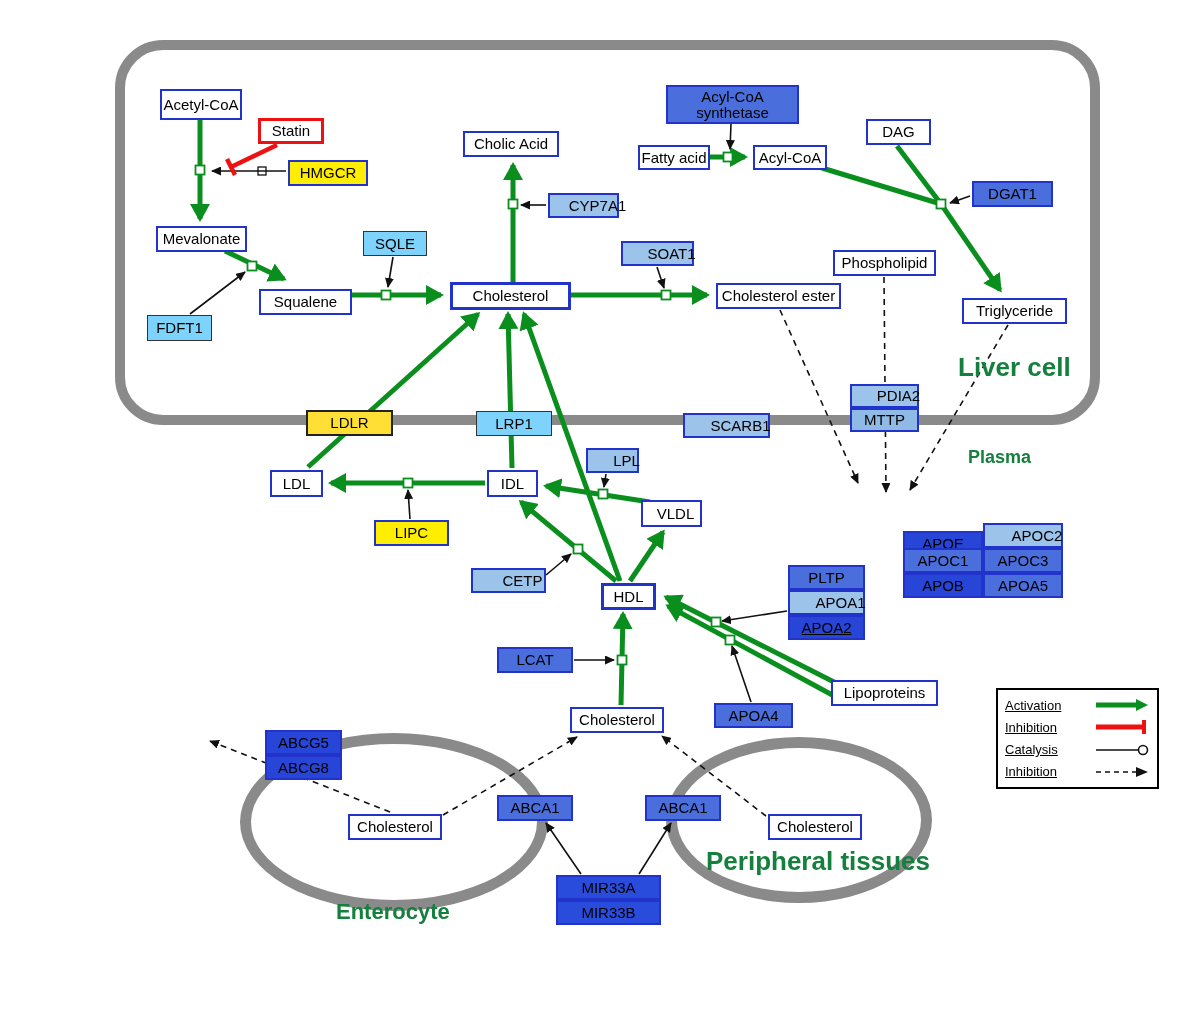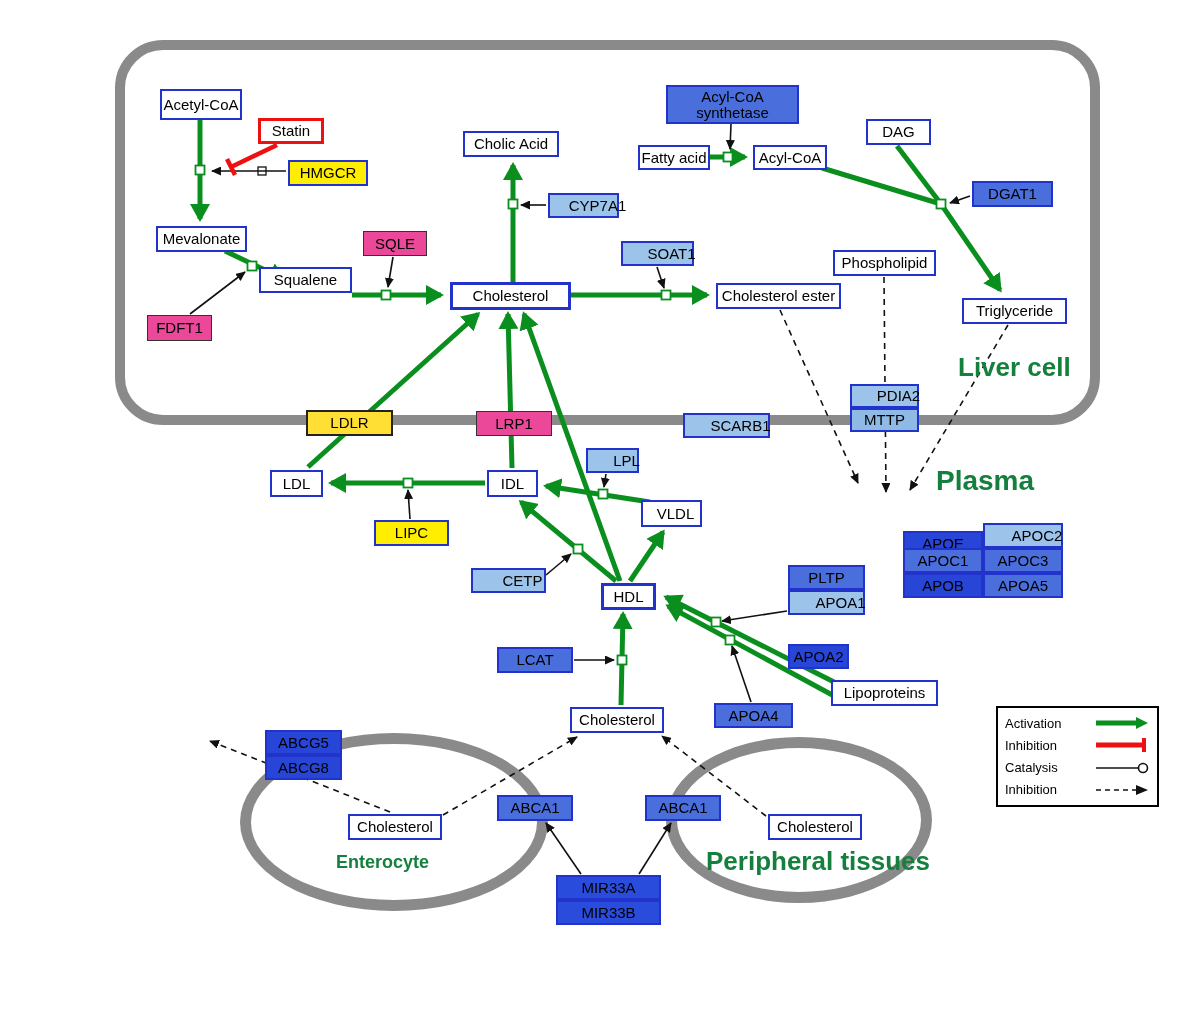--- a/index.html
+++ b/index.html
@@ -17,34 +17,34 @@
   #edges{position:absolute;left:0;top:0;width:1200px;height:1013px;z-index:2;pointer-events:none;}
 
   
   .node{position:absolute;display:flex;align-items:center;justify-content:center;
         font-size:15px;color:#000;background:#ffffff;border:2px solid #2233cc;
         box-sizing:border-box;z-index:3;text-align:center;line-height:1.05;cursor:pointer;}
   .thick{border-width:3px;}
   .statin{border-color:#ee1111;border-width:3px;}
   .yellowb{background:#ffee00;}
   .yellowk{background:#ffdf33;border-color:#222222;}
-  .paley{background:#ec4899;border:1.5px solid #333333;}
+  .paley{background:#7dd3fc;border:1.5px solid #333333;}
   .lblue{background:#9cc3ea;padding-left:28px;}
   .lblue2{background:#8fbae6;}
   .mblue{background:#4a6fdd;}
   .dblue{background:#2746d8;}
   .mir{background:#2a4cdc;}
 
   
   .rlabel{position:absolute;font-weight:bold;color:#15803d;z-index:3;white-space:nowrap;}
 
   
-  .legend{position:absolute;left:996px;top:706px;width:163px;height:101px;
+  .legend{position:absolute;left:996px;top:688px;width:163px;height:101px;
           border:2px solid #000;background:#fff;z-index:4;box-sizing:border-box;
-          display:flex;flex-direction:column;justify-content:space-around;padding:4px 7px;}
+          display:flex;flex-direction:column;justify-content:space-around;padding:4px 7px;text-decoration:underline;}
   .lrow{display:flex;align-items:center;justify-content:space-between;height:20px;}
   .lrow span{font-size:13px;color:#000;}
 </style>
 </head>
 <body>
 
 <div id="stage">
 
   <div class="liver"></div>
   <div class="ellipse entero"></div>
@@ -126,31 +126,31 @@
       <line x1="780" y1="310" x2="858" y2="483" marker-end="url(#mb)"></line>
       <line x1="884" y1="277" x2="886" y2="492" marker-end="url(#mb)"></line>
       <line x1="1008" y1="325" x2="910" y2="490" marker-end="url(#mb)"></line>
       <line x1="390" y1="812" x2="210" y2="741" marker-end="url(#mb)"></line>
       <line x1="443" y1="815" x2="577" y2="737" marker-end="url(#mb)"></line>
       <line x1="766" y1="816" x2="662" y2="736" marker-end="url(#mb)"></line>
     </g>
   </svg>
 
   <div class="rlabel" style="left:958px;top:352px;font-size:26px;">Liver cell</div>
-  <div class="rlabel" style="left:936px;top:447px;font-size:28px;margin-top:18px;">Plasma</div>
-  <div class="rlabel" style="left:336px;top:852px;font-size:18px;">Enterocyte</div>
+  <div class="rlabel" style="left:968px;top:447px;font-size:18px;">Plasma</div>
+  <div class="rlabel" style="left:336px;top:899px;font-size:22px;">Enterocyte</div>
   <div class="rlabel" style="left:706px;top:846px;font-size:26px;">Peripheral tissues</div>
 
   <div class="node" style="left:160px;top:89px;width:82px;height:31px;">Acetyl-CoA</div>
   <div class="node statin" style="left:258px;top:118px;width:66px;height:26px;">Statin</div>
   <div class="node yellowb" style="left:288px;top:160px;width:80px;height:26px;">HMGCR</div>
   <div class="node" style="left:156px;top:226px;width:91px;height:26px;">Mevalonate</div>
   <div class="node paley" style="left:363px;top:231px;width:64px;height:25px;">SQLE</div>
   <div class="node paley" style="left:147px;top:315px;width:65px;height:26px;">FDFT1</div>
-  <div class="node" style="left:259px;top:267px;width:93px;height:26px;">Squalene</div>
+  <div class="node" style="left:259px;top:289px;width:93px;height:26px;">Squalene</div>
   <div class="node" style="left:463px;top:131px;width:96px;height:26px;">Cholic Acid</div>
   <div class="node lblue" style="left:548px;top:193px;width:71px;height:25px;">CYP7A1</div>
   <div class="node thick" style="left:450px;top:282px;width:121px;height:28px;">Cholesterol</div>
   <div class="node lblue" style="left:621px;top:241px;width:73px;height:25px;">SOAT1</div>
   <div class="node" style="left:716px;top:283px;width:125px;height:26px;">Cholesterol ester</div>
   <div class="node mblue" style="left:666px;top:85px;width:133px;height:39px;">Acyl-CoA synthetase</div>
   <div class="node" style="left:638px;top:145px;width:72px;height:25px;">Fatty acid</div>
   <div class="node" style="left:753px;top:145px;width:74px;height:25px;">Acyl-CoA</div>
   <div class="node" style="left:866px;top:119px;width:65px;height:26px;">DAG</div>
   <div class="node mblue" style="left:972px;top:181px;width:81px;height:26px;">DGAT1</div>
@@ -165,21 +165,21 @@
 
   <div class="node" style="left:270px;top:470px;width:53px;height:27px;">LDL</div>
   <div class="node" style="left:487px;top:470px;width:51px;height:27px;">IDL</div>
   <div class="node lblue" style="left:586px;top:448px;width:53px;height:25px;">LPL</div>
   <div class="node" style="left:641px;top:500px;width:61px;height:27px;padding-left:8px;">VLDL</div>
   <div class="node yellowb" style="left:374px;top:520px;width:75px;height:26px;">LIPC</div>
   <div class="node lblue" style="left:471px;top:568px;width:75px;height:25px;">CETP</div>
   <div class="node thick" style="left:601px;top:583px;width:55px;height:27px;">HDL</div>
   <div class="node mblue" style="left:788px;top:565px;width:77px;height:25px;">PLTP</div>
   <div class="node lblue" style="left:788px;top:590px;width:77px;height:25px;">APOA1</div>
-  <div class="node dblue" style="left:788px;top:644px;width:61px;height:25px;">APOA2</div>
+  <div class="node dblue" style="left:788px;top:615px;width:77px;height:25px;text-decoration:underline;">APOA2</div>
   <div class="node dblue" style="left:903px;top:531px;width:80px;height:25px;">APOE</div>
   <div class="node lblue" style="left:983px;top:523px;width:80px;height:25px;">APOC2</div>
   <div class="node mblue" style="left:903px;top:548px;width:80px;height:25px;">APOC1</div>
   <div class="node mblue" style="left:983px;top:548px;width:80px;height:25px;">APOC3</div>
   <div class="node dblue" style="left:903px;top:573px;width:80px;height:25px;">APOB</div>
   <div class="node mblue" style="left:983px;top:573px;width:80px;height:25px;">APOA5</div>
   <div class="node mblue" style="left:497px;top:647px;width:76px;height:26px;">LCAT</div>
   <div class="node mblue" style="left:714px;top:703px;width:79px;height:25px;">APOA4</div>
   <div class="node" style="left:831px;top:680px;width:107px;height:26px;">Lipoproteins</div>
   <div class="node" style="left:570px;top:707px;width:94px;height:26px;">Cholesterol</div>

